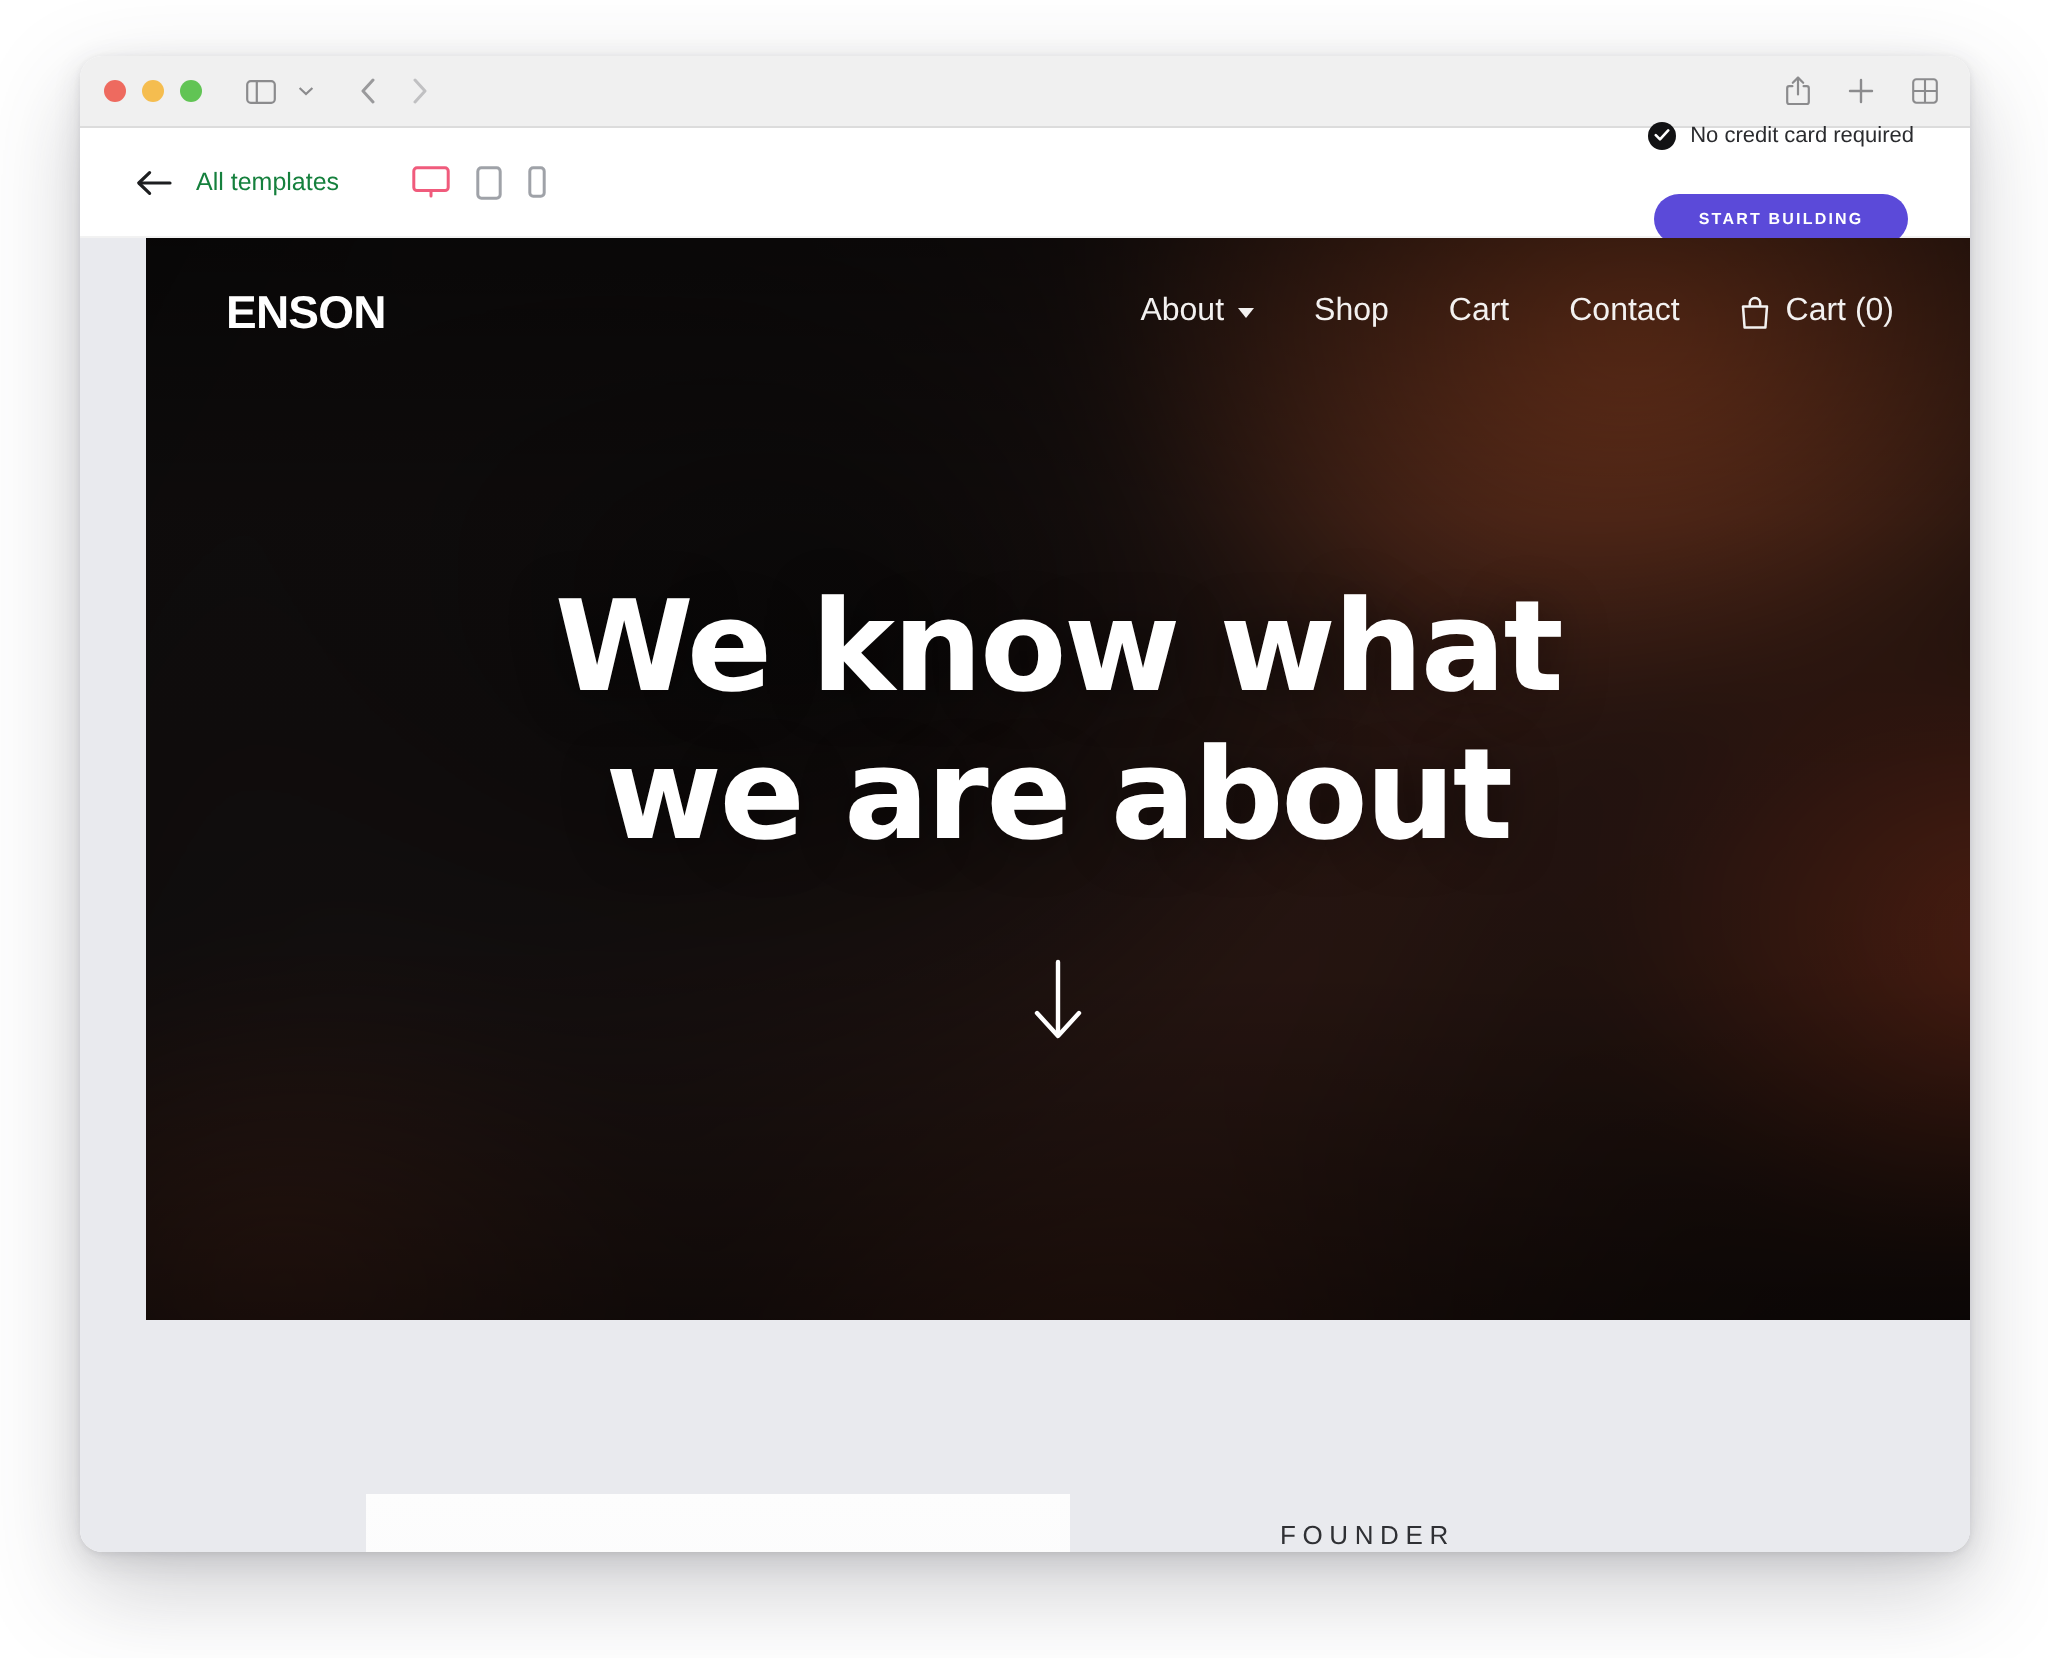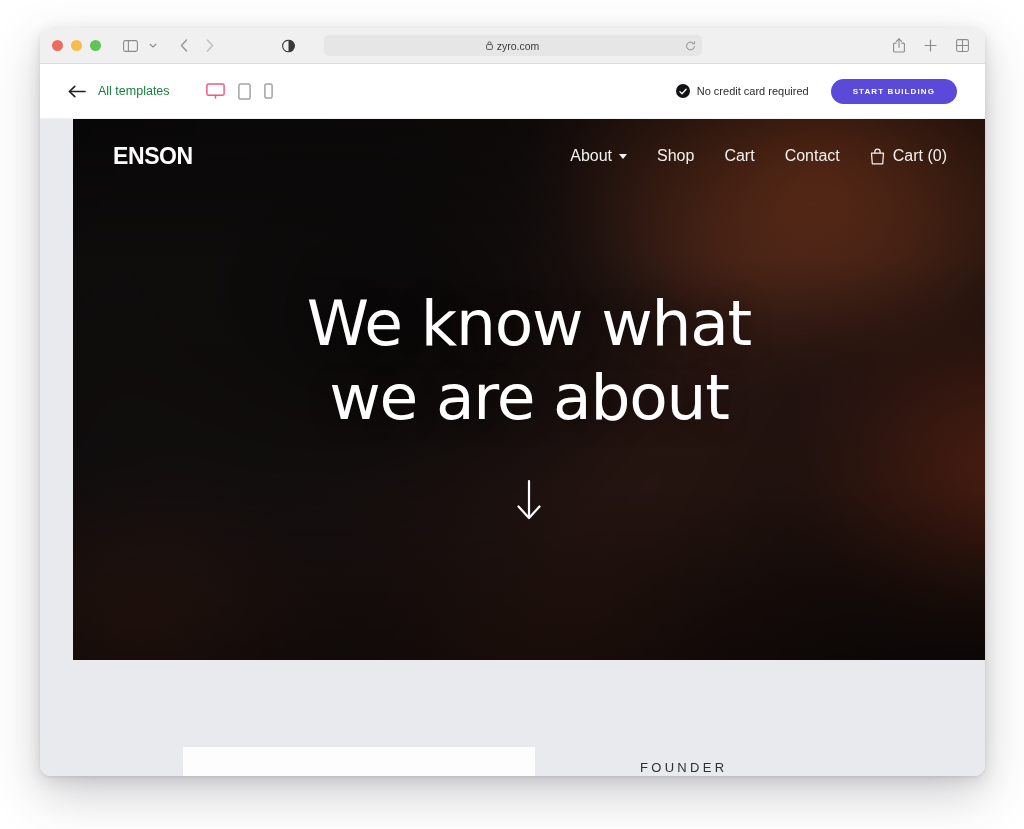--- a/index.html
+++ b/index.html
@@ -93,21 +93,21 @@
     display: flex; align-items: center; gap: 12px;
     color: #15803d; font-size: 12.5px;
   }
   #device-switcher { display: flex; align-items: center; gap: 13px; margin-left: 36px; }
   .device-icon { display: flex; align-items: center; justify-content: center; }
   .device-icon.active { color: #f05b7c; }
   .device-icon.idle { color: #9fa2a8; }
 
   #preview-bar-right {
     position: absolute; right: 28px;
-    display: flex; align-items: center; gap: 22px;
+    display: flex; align-items: center; gap: 22px; flex-direction: column;
   }
   #no-credit-card {
     display: flex; align-items: center; gap: 7px;
     font-size: 11px; color: #2b2c2f;
   }
   .check-badge {
     width: 14px; height: 14px; border-radius: 50%;
     background: #121214;
     display: flex; align-items: center; justify-content: center;
     flex: 0 0 auto;
@@ -200,21 +200,21 @@
   #hero-content {
     position: relative;
     z-index: 3;
     text-align: center;
     padding-top: 94px;
   }
   #hero-heading {
     color: #ffffff;
     font-family: "DejaVu Sans", sans-serif;
     font-size: 63px;
-    font-weight: normal;
+    font-weight: bold;
     line-height: 1.17;
     letter-spacing: -1.2px;
     text-shadow: 0 2px 26px rgba(0,0,0,0.45);
   }
   #hero-heading .line { display: block; }
   #scroll-arrow {
     margin: 44px auto 0;
     width: 44px; height: 44px;
     display: flex; align-items: center; justify-content: center;
     color: #ffffff;
@@ -277,44 +277,20 @@
           <polyline points="6.5,1 1.5,6.5 6.5,12"></polyline>
         </svg>
       </span>
       <span class="chrome-btn" style="color:#c0c0c2;">
         <svg width="8" height="13" viewBox="0 0 8 13" fill="none" stroke="currentColor" stroke-width="1.5" stroke-linecap="round" stroke-linejoin="round">
           <polyline points="1.5,1 6.5,6.5 1.5,12"></polyline>
         </svg>
       </span>
     </div>
 
-    <div id="url-bar-wrap">
-      <span class="chrome-btn" style="position:absolute;left:-44px;top:50%;transform:translateY(-50%);color:#39393b;">
-        <svg width="13" height="13" viewBox="0 0 13 13">
-          <circle cx="6.5" cy="6.5" r="5.9" fill="none" stroke="currentColor" stroke-width="1.1"></circle>
-          <path d="M6.5 0.6 A5.9 5.9 0 0 1 6.5 12.4 Z" fill="currentColor"></path>
-        </svg>
-      </span>
-
-      <div id="url-bar">
-        <span class="lock">
-          <svg width="7" height="9" viewBox="0 0 7 9" fill="none" stroke="currentColor" stroke-width="0.9">
-            <rect x="0.6" y="3.6" width="5.8" height="4.8" rx="1"></rect>
-            <path d="M2 3.6 V2.3 A1.5 1.5 0 0 1 5 2.3 V3.6"></path>
-          </svg>
-        </span>
-        <span>zyro.com</span>
-        <span id="reload-btn">
-          <svg width="11" height="11" viewBox="0 0 11 11" fill="none" stroke="currentColor" stroke-width="1">
-            <path d="M9.4 5.5a3.9 3.9 0 1 1-1.2-2.8"></path>
-            <polyline points="9.6,0.9 9.6,3.2 7.3,3.2"></polyline>
-          </svg>
-        </span>
-      </div>
-    </div>
 
     <div class="chrome-right">
       <span class="chrome-btn">
         <svg width="12" height="15" viewBox="0 0 12 15" fill="none" stroke="currentColor" stroke-width="1.1" stroke-linecap="round" stroke-linejoin="round">
           <path d="M3.2 5.1 H1.6 A1 1 0 0 0 0.6 6.1 V13 A1 1 0 0 0 1.6 14 H10.4 A1 1 0 0 0 11.4 13 V6.1 A1 1 0 0 0 10.4 5.1 H8.8"></path>
           <line x1="6" y1="0.9" x2="6" y2="9.2"></line>
           <polyline points="3.4,3.4 6,0.8 8.6,3.4"></polyline>
         </svg>
       </span>
       <span class="chrome-btn">

